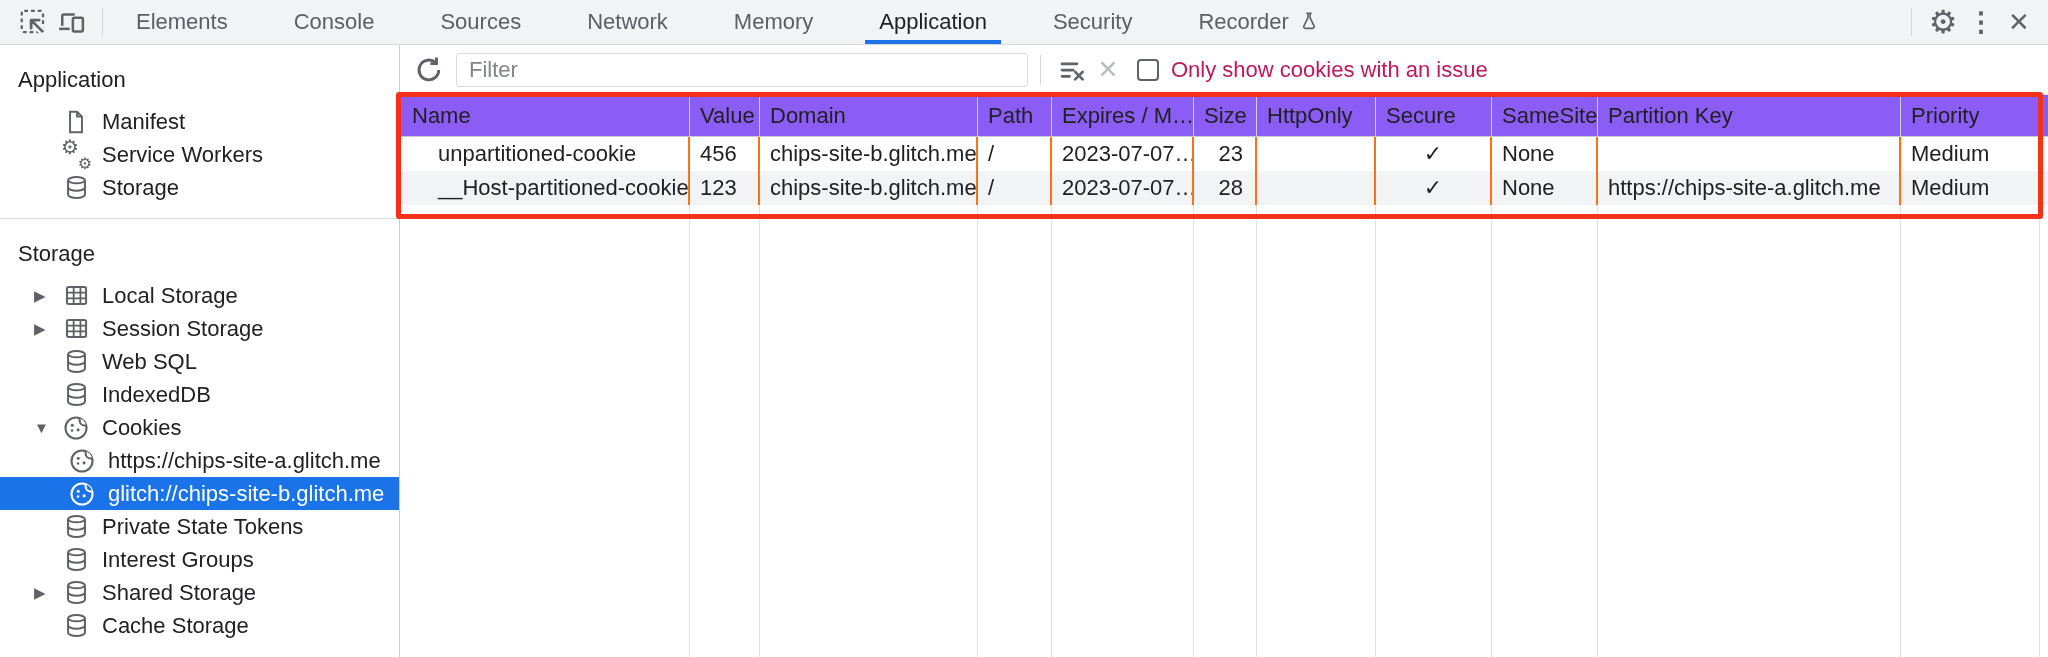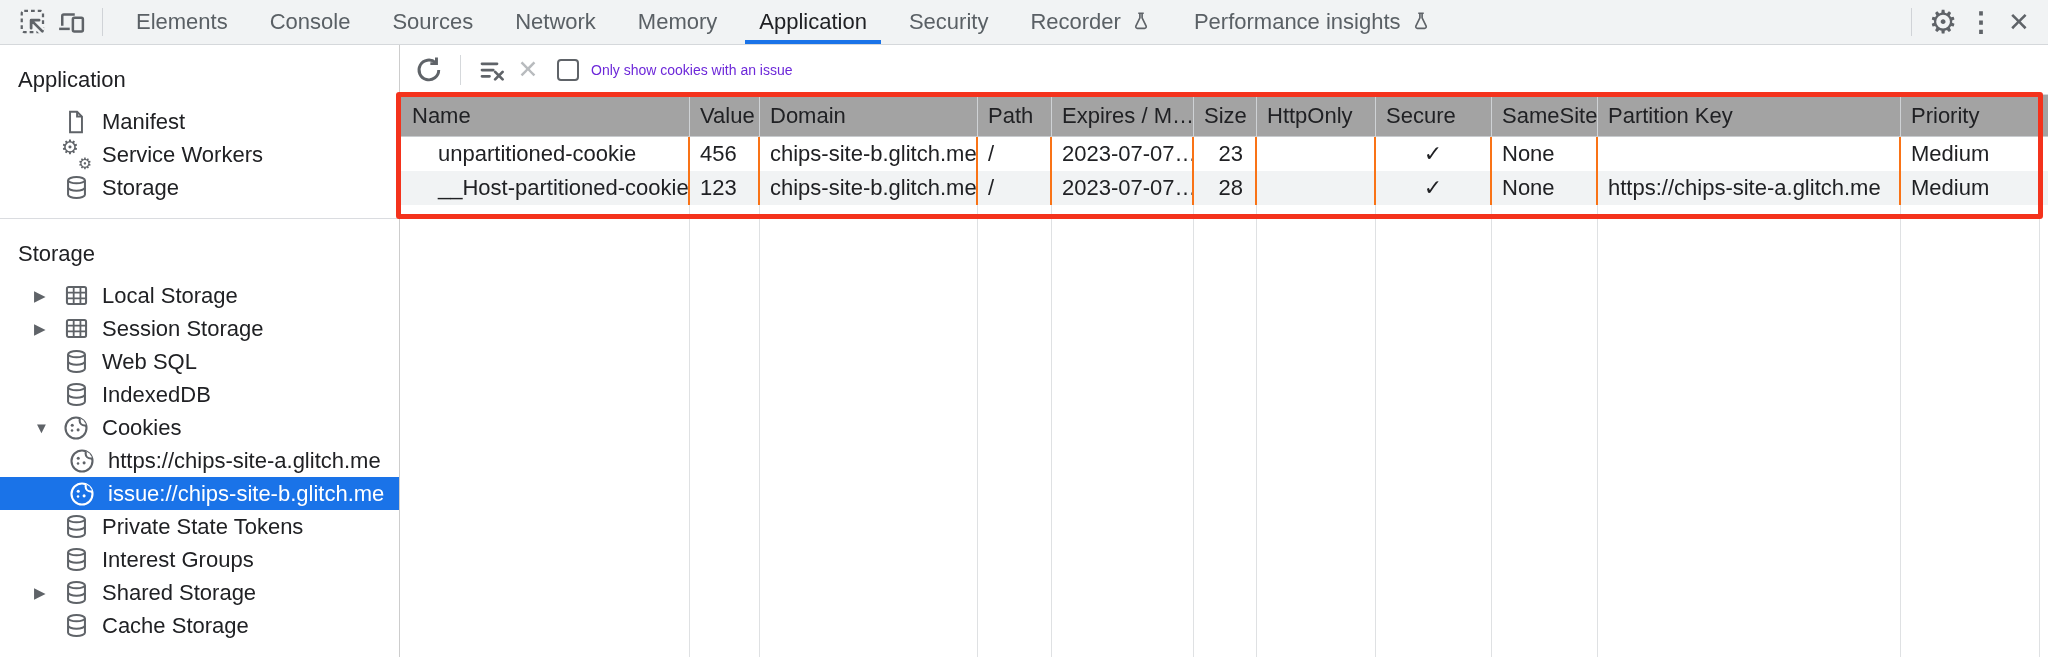--- a/index.html
+++ b/index.html
@@ -5,21 +5,21 @@
   html,body{margin:0;padding:0;background:#fff;}
   *{box-sizing:border-box;}
   .app{width:2048px;height:657px;position:relative;background:#fff;overflow:hidden;
        font-family:"Liberation Sans",sans-serif;color:#202124;}
   
   .tabbar{height:45px;background:#f1f3f4;border-bottom:1px solid #d5d8db;
           display:flex;align-items:center;padding-left:14px;}
   .tool-btn{width:38px;height:38px;display:flex;align-items:center;justify-content:center;
             color:#5f6368;flex:none;}
   .tbar-divider{width:1px;height:28px;background:#d0d3d7;margin:0 12px;flex:none;}
-  .tabs{display:flex;height:100%;align-items:stretch;}
+  .tabs{display:flex;height:100%;align-items:stretch;gap:24px;}
   .tab{display:flex;align-items:center;gap:9px;padding:0 21px;font-size:22px;color:#5a6065;
        position:relative;white-space:nowrap;}
   .tab.active{color:#202124;}
   .tab.active::after{content:"";position:absolute;left:7px;right:7px;bottom:0;height:4px;background:#1a73e8;}
   .tab .flask{color:#5f6368;display:flex;}
   .tabbar-right{margin-left:auto;display:flex;align-items:center;padding-right:10px;}
   .glyph-gear{font-size:32px;line-height:1;color:#5f6368;}
   .glyph-kebab{font-size:27px;line-height:1;color:#5f6368;font-weight:bold;}
   .glyph-close{font-size:26px;line-height:1;color:#5f6368;}
   
@@ -41,26 +41,26 @@
   .main{flex:1;display:flex;flex-direction:column;min-width:0;}
   .toolbar{height:50px;flex:none;border-bottom:1px solid #d5d8db;display:flex;align-items:center;
            padding-left:10px;}
   .filter-input{width:572px;height:34px;margin-left:8px;border:1px solid #dadce0;border-radius:3px;
                 font-size:22px;padding:0 12px;color:#202124;outline:none;
                 font-family:"Liberation Sans",sans-serif;}
   .filter-input::placeholder{color:#80868b;}
   .vdivider{width:1px;height:30px;background:#d5d8db;margin:0 12px;flex:none;}
   .x-disabled{color:#b8bbbe;font-size:25px;width:34px;text-align:center;}
   .checkbox{width:22px;height:22px;border:2px solid #5f6368;border-radius:4px;margin-left:12px;flex:none;background:#fff;}
-  .cb-label{margin-left:12px;font-size:14px;color:#6d28d9;}
+  .cb-label{margin-left:12px;font-size:22px;color:#be185d;}
   
   .grid{flex:1;display:grid;
         grid-template-columns:290px 70px 218px 74px 142px 63px 119px 116px 106px 303px 139px minmax(0,1fr);
         grid-template-rows:42px 34px 34px minmax(0,1fr);}
-  .hcell{background:#a3a3a3;border-right:1px solid #cfd2d5;border-bottom:1px solid #c8cbce;
+  .hcell{background:#8b5cf6;border-right:1px solid #cfd2d5;border-bottom:1px solid #c8cbce;
          display:flex;align-items:center;padding-left:10px;font-size:22px;color:#202124;
          white-space:nowrap;overflow:hidden;}
   .hcell.first{padding-left:12px;}
   .cell{display:flex;align-items:center;padding-left:10px;font-size:22px;color:#202124;
         border-right:2px solid #f97316;white-space:nowrap;overflow:hidden;background:#fff;}
   .cell.name{padding-left:38px;}
   .cell.num{justify-content:flex-end;padding-right:12px;padding-left:0;}
   .cell.center{justify-content:center;padding-left:0;}
   .cell.stripe{background:#f1f3f4;}
   .fcell{border-right:1px solid #dfe1e3;background:#fff;}
@@ -114,28 +114,20 @@
           <span>Security</span>
         </div>
         <div class="tab">
           <span>Recorder</span>
           <span class="flask">
             <svg width="22" height="22" viewBox="0 0 24 24">
               <path d="M9 2.5h6M10.8 2.5v5L6.4 16.4A1.9 1.9 0 0 0 8.1 19h7.8a1.9 1.9 0 0 0 1.7-2.6L13.2 7.5v-5" fill="none" stroke="currentColor" stroke-width="1.8"></path>
             </svg>
           </span>
         </div>
-        <div class="tab">
-          <span>Performance insights</span>
-          <span class="flask">
-            <svg width="22" height="22" viewBox="0 0 24 24">
-              <path d="M9 2.5h6M10.8 2.5v5L6.4 16.4A1.9 1.9 0 0 0 8.1 19h7.8a1.9 1.9 0 0 0 1.7-2.6L13.2 7.5v-5" fill="none" stroke="currentColor" stroke-width="1.8"></path>
-            </svg>
-          </span>
-        </div>
       </div>
     <div class="tabbar-right">
       <div class="tbar-divider"></div>
       <div class="tool-btn">
         <span class="glyph-gear">⚙</span>
       </div>
       <div class="tool-btn">
         <span class="glyph-kebab">⋮</span>
       </div>
       <div class="tool-btn">
@@ -275,21 +267,21 @@
               <circle cx="12" cy="12" r="9" fill="none" stroke="currentColor" stroke-width="1.8"></circle>
               <g clip-path="url(#ck2)">
                 <circle cx="19.5" cy="5.5" r="4.4" fill="var(--bg,#fff)"></circle>
                 <circle cx="19.5" cy="5.5" r="4.4" fill="none" stroke="currentColor" stroke-width="1.8"></circle>
               </g>
               <circle cx="8.8" cy="9.6" r="1.3" fill="currentColor"></circle>
               <circle cx="13.8" cy="13.6" r="1.3" fill="currentColor"></circle>
               <circle cx="8.6" cy="14.2" r="1.1" fill="currentColor"></circle>
             </svg>
           </span>
-          <span>issue://chips-site-b.glitch.me</span>
+          <span>glitch://chips-site-b.glitch.me</span>
         </div>
         <div class="tree-item">
           <span class="arrow"></span>
           <span class="t-icon">
             <svg width="27" height="27" viewBox="0 0 24 24">
               <ellipse cx="12" cy="5.5" rx="7.5" ry="2.8" fill="none" stroke="currentColor" stroke-width="1.8"></ellipse>
               <path d="M4.5 5.5v6.5c0 1.55 3.36 2.8 7.5 2.8s7.5-1.25 7.5-2.8V5.5" fill="none" stroke="currentColor" stroke-width="1.8"></path>
               <path d="M4.5 12v6.5c0 1.55 3.36 2.8 7.5 2.8s7.5-1.25 7.5-2.8V12" fill="none" stroke="currentColor" stroke-width="1.8"></path>
             </svg>
           </span>
@@ -331,20 +323,21 @@
       </div>
 
     <div class="main">
       <div class="toolbar">
         <div class="tool-btn">
           <svg width="32" height="32" viewBox="0 0 24 24">
             <path d="M19.3 12a7.4 7.4 0 1 1-2.3-5.4" fill="none" stroke="currentColor" stroke-width="2.2"></path>
             <path d="M17.6 2.6v4.6h-4.6" fill="none" stroke="currentColor" stroke-width="2.2"></path>
           </svg>
         </div>
+        <input class="filter-input" value="" placeholder="Filter" style="">
         <div class="vdivider"></div>
         <div class="tool-btn">
           <svg width="30" height="30" viewBox="0 0 24 24">
             <path d="M4 7h12M4 12h9M4 17h6" stroke="currentColor" stroke-width="2.2" fill="none" stroke-linecap="round"></path>
             <path d="M14.5 13.5l6 6M20.5 13.5l-6 6" stroke="currentColor" stroke-width="2.2" fill="none" stroke-linecap="round"></path>
           </svg>
         </div>
         <div class="x-disabled">✕</div>
         <div class="checkbox"></div>
         <div class="cb-label">Only show cookies with an issue</div>

